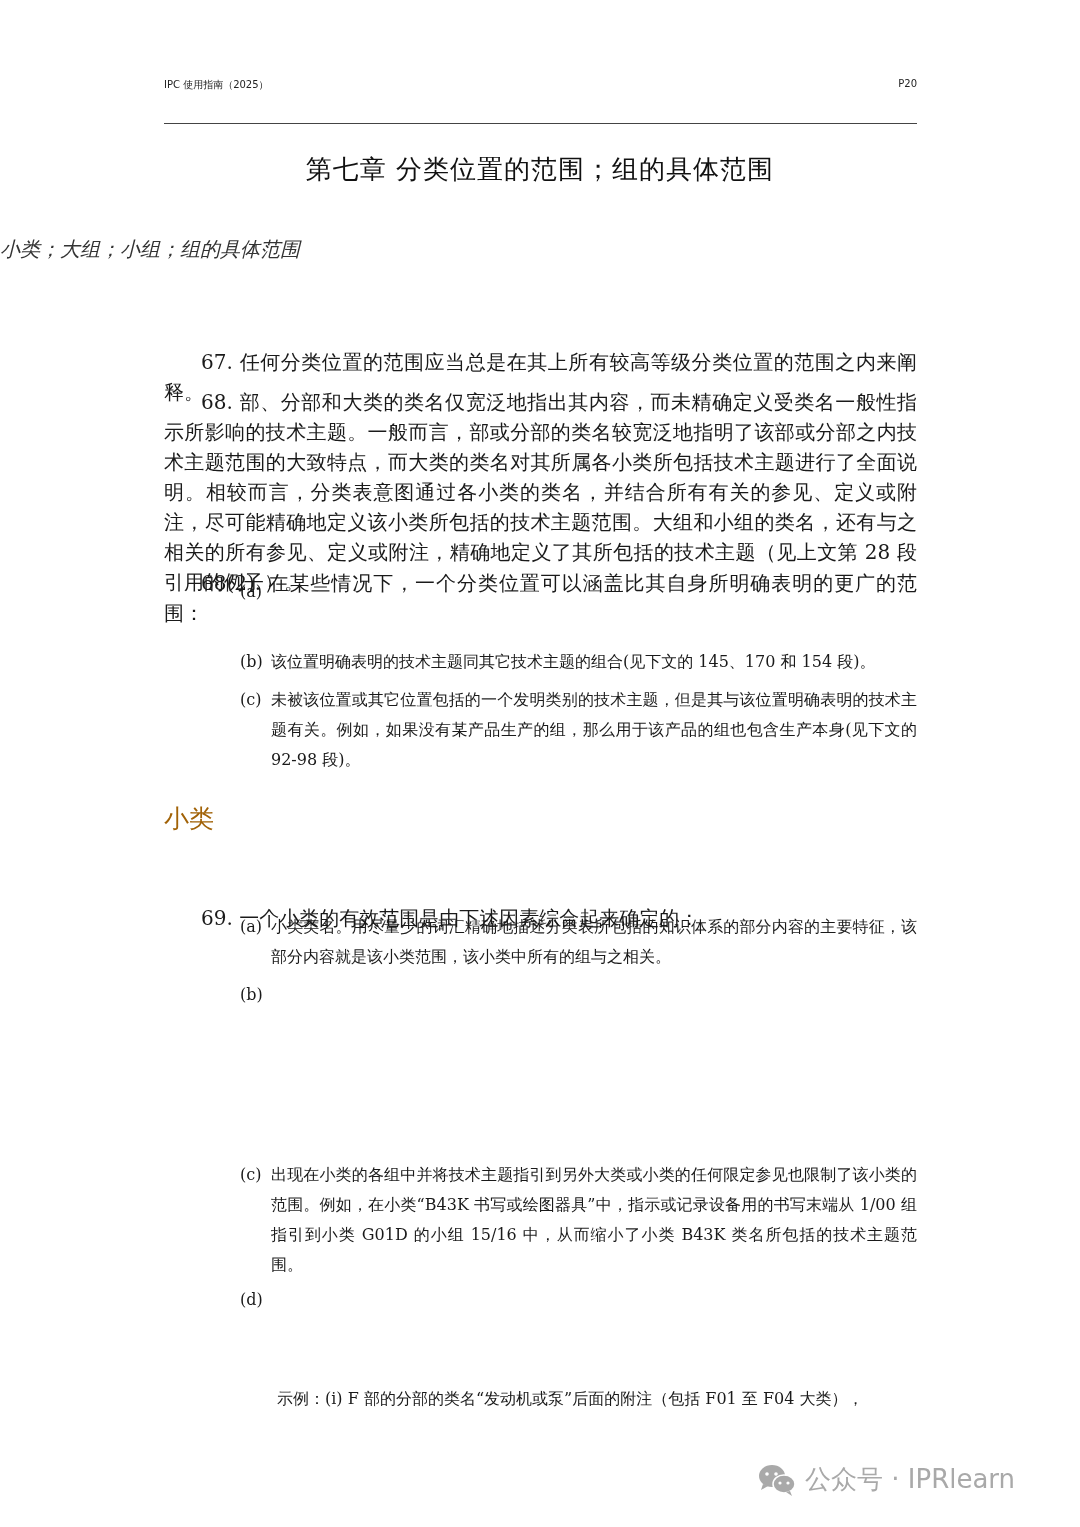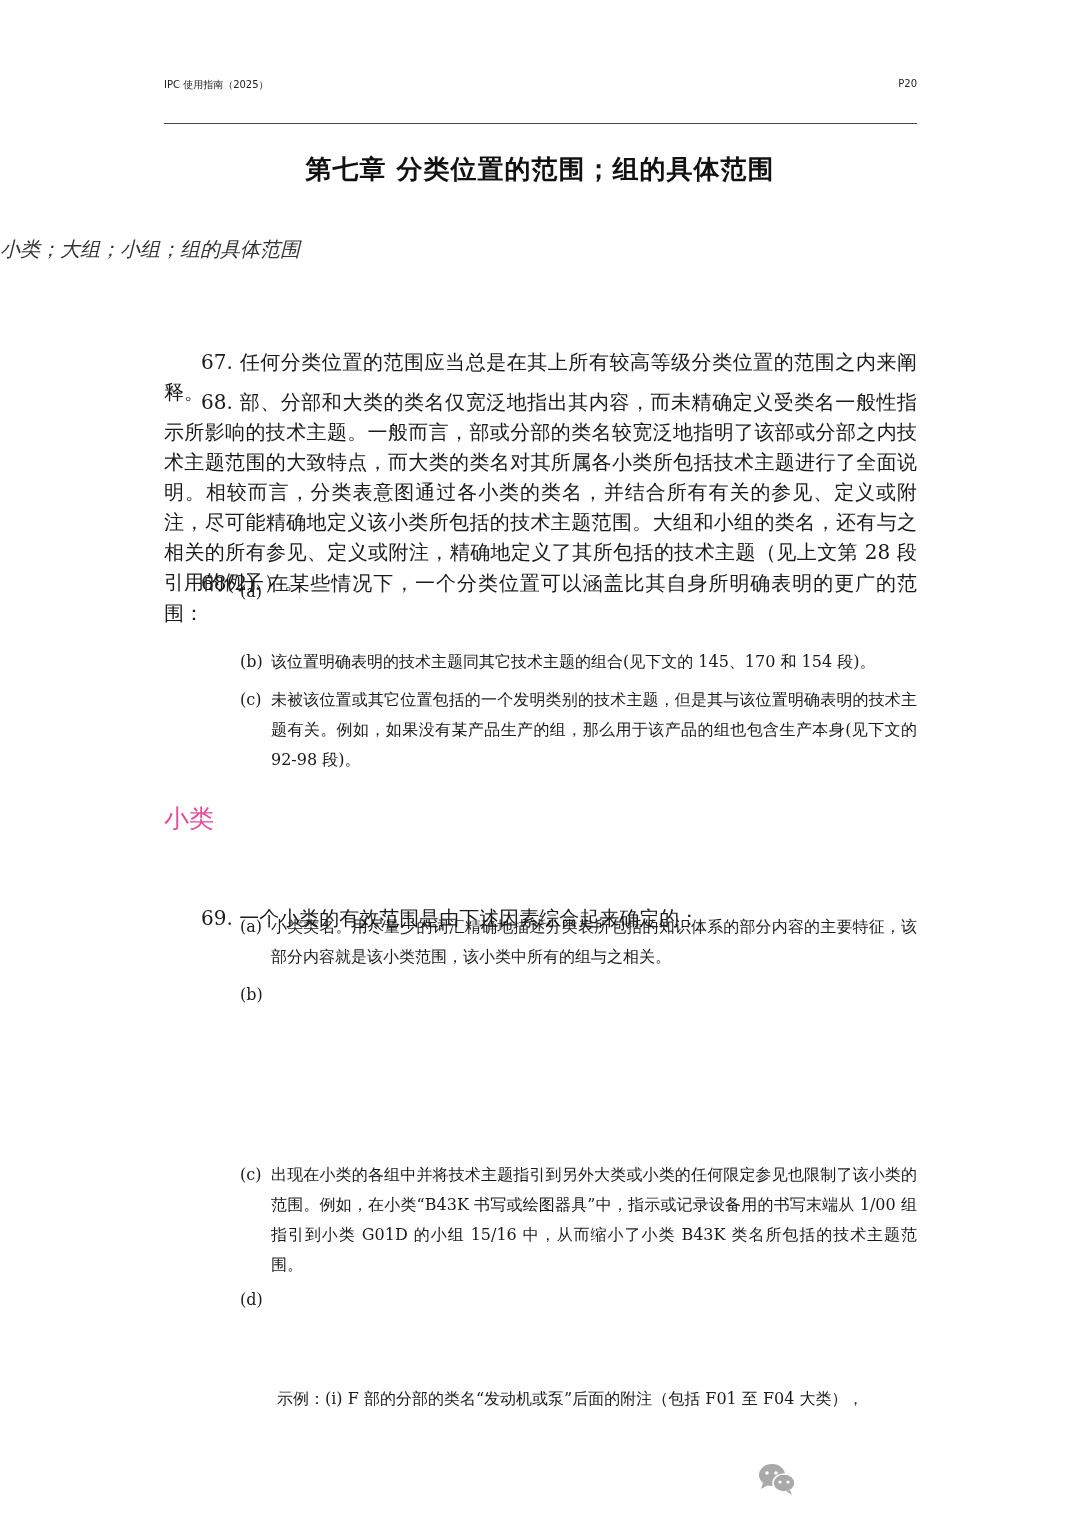--- a/index.html
+++ b/index.html
@@ -11,21 +11,21 @@
     .header {
       position: absolute; left: 164px; top: 76px; width: 753px; height: 26px;
       font-family: "DejaVu Sans", "Liberation Sans", sans-serif;
       font-size: 10px; color: #222;
     }
     .header .left { position: absolute; left: 0; top: 2px; }
     .header .right { position: absolute; right: 0; top: 2px; }
     .rule { position: absolute; left: 164px; top: 123px; width: 753px; height: 0; border-top: 1.4px solid #444; }
     .chapter-title {
       position: absolute; left: 0; width: 1080px; top: 152px; text-align: center;
-      font-family: "DejaVu Sans", "Liberation Sans", sans-serif; font-weight: bold;
+      font-family: "DejaVu Sans", "Liberation Sans", sans-serif; font-weight: normal;
       font-size: 26px; letter-spacing: 1px; color: #111;
     }
     .subtitle {
       position: absolute; left: 0; width: 920px; top: 236px; text-align: left;
       font-style: italic; font-size: 20px; color: #333;
       font-family: "DejaVu Sans", "Liberation Sans", sans-serif;
     }
     .para {
       position: absolute; left: 164px; width: 753px;
       font-size: 20px; line-height: 30px; text-align: justify; margin-top: 30px;
@@ -33,21 +33,21 @@
     .indent { text-indent: 37px; }
     .item {
       position: absolute; left: 240px; width: 677px;
       font-size: 16px; line-height: 30px; text-align: justify;
       padding-left: 31px; box-sizing: border-box;
     }
     .item .label { position: absolute; left: 0; top: 0; }
     .section-heading {
       position: absolute; left: 164px; top: 802px;
       font-family: "DejaVu Sans", "Liberation Sans", sans-serif;
-      font-size: 25px; color: #ec4899;
+      font-size: 25px; color: #a16207;
     }
     .example {
       position: absolute; left: 277px; width: 640px; top: 1384px;
       font-size: 16px; line-height: 30px; white-space: nowrap;
     }
     .watermark {
       position: absolute; left: 757px; top: 1462px;
       font-family: "DejaVu Sans", "Liberation Sans", sans-serif;
       font-size: 26px; color: #a9a9a9; display: flex; align-items: center; gap: 8px;
     }
@@ -108,13 +108,14 @@
       <ellipse cx="15" cy="13" rx="13" ry="11" fill="#a9a9a9"></ellipse>
       <path d="M6 21 L4 27 L11 23 Z" fill="#a9a9a9"></path>
       <circle cx="10" cy="11" r="1.8" fill="#fff"></circle>
       <circle cx="19" cy="11" r="1.8" fill="#fff"></circle>
       <ellipse cx="27" cy="21" rx="11" ry="9" fill="#a9a9a9" stroke="#fff" stroke-width="1.5"></ellipse>
       <path d="M33 28 L35 33 L29 29 Z" fill="#a9a9a9"></path>
       <circle cx="23" cy="20" r="1.6" fill="#fff"></circle>
       <circle cx="31" cy="20" r="1.6" fill="#fff"></circle>
     </svg>
   </span>
+  <span>公众号 · IPRlearn</span>
 </div>
 
 </body></html>

